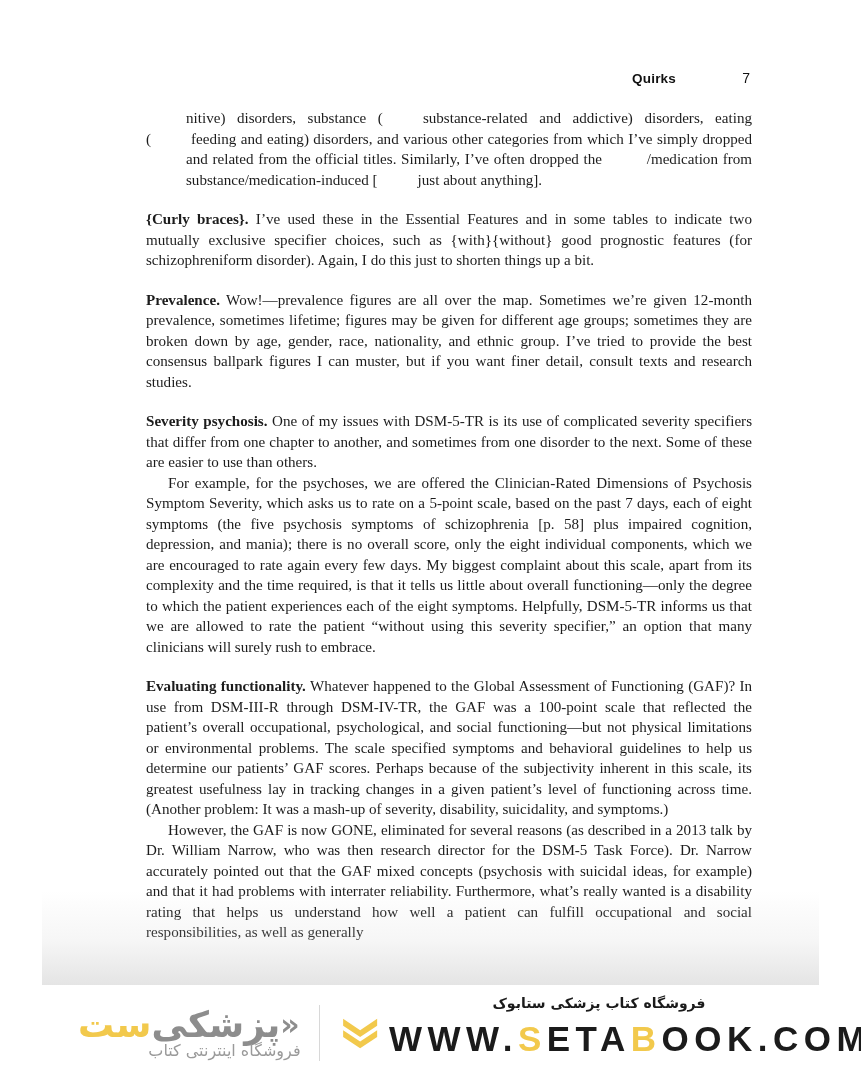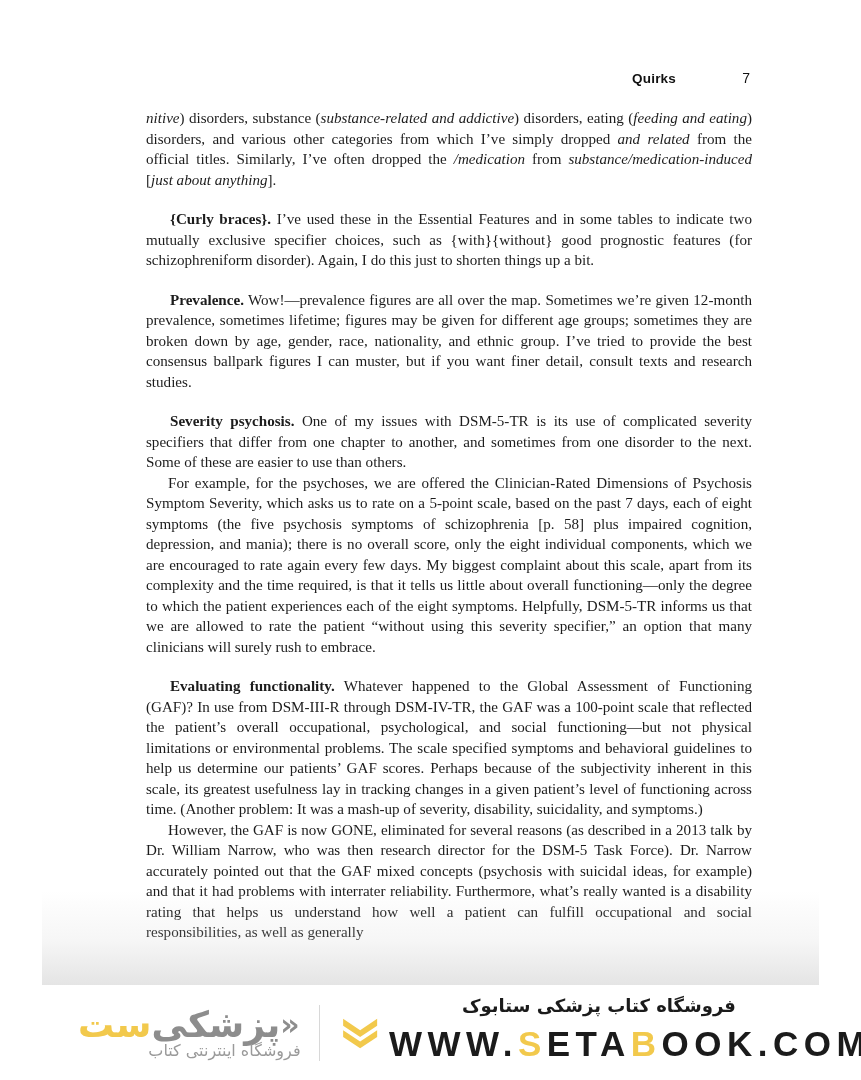--- a/index.html
+++ b/index.html
@@ -83,24 +83,23 @@
     -webkit-font-smoothing: antialiased;
   }
   p.para.gap {
     margin-top: 19px;
   }
   p.para.indent {
     text-indent: 22px;
   }
   .lead {
     font-weight: 700;
-    margin-left: 24px;
   }
   .ital {
-    font-style: italic;
+    margin-left: 40px;
   }
 
   
   .footer-band {
     position: absolute;
     left: 0;
     top: 985px;
     width: 861px;
     height: 95px;
     background: #ffffff;
@@ -171,21 +170,21 @@
   .footer-right {
     position: absolute;
     right: 52px;
     top: 10px;
     width: 420px;
     text-align: center;
   }
   .fr-persian {
     direction: rtl;
     font-family: "DejaVu Sans", "Liberation Sans", sans-serif;
-    font-size: 18px;
+    font-size: 14px;
     font-weight: 700;
     color: #1b1b1b;
     letter-spacing: 0.2px;
     white-space: nowrap;
   }
   .fr-url {
     font-family: "Liberation Sans", "DejaVu Sans", sans-serif;
     font-size: 35px;
     font-weight: 700;
     letter-spacing: 5.5px;

